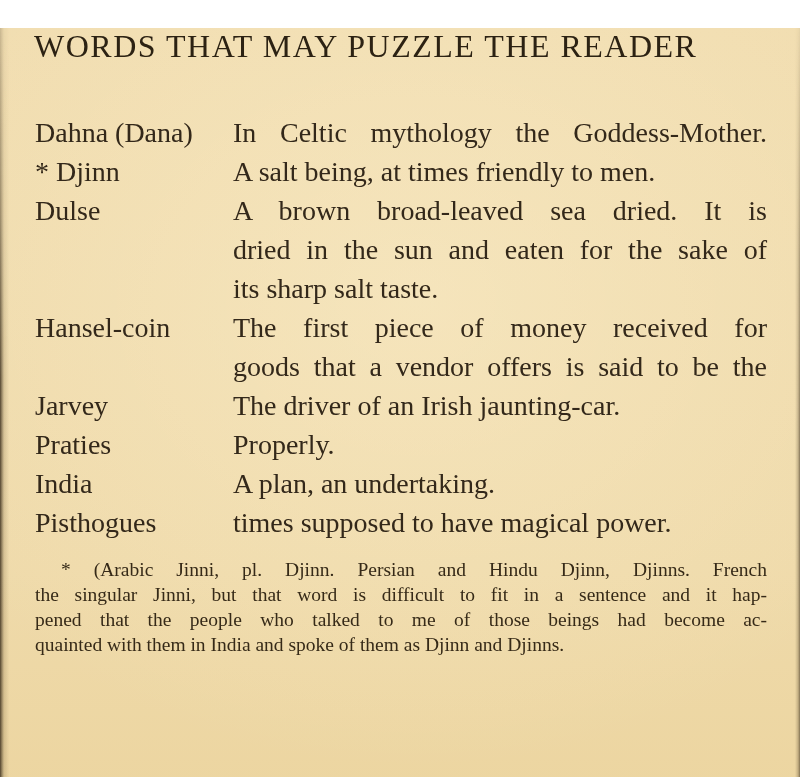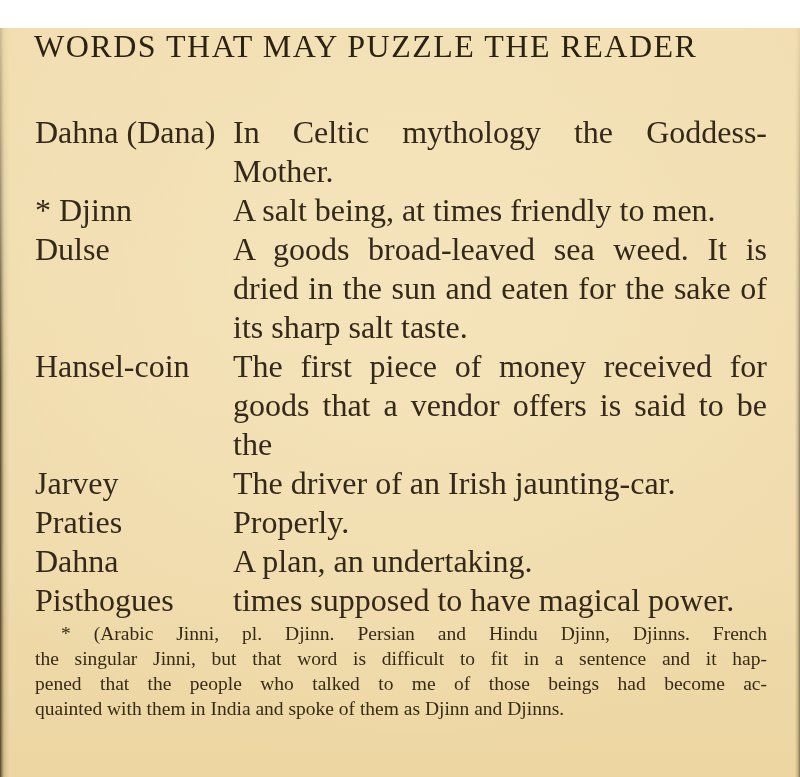--- a/index.html
+++ b/index.html
@@ -29,28 +29,28 @@
   }
   
   .title {
     margin: 28px 34px 0 34px;
     font-size: 32px; font-weight: normal; letter-spacing: 1.5px;
     text-align: left; color: #2c2213; white-space: nowrap;
   }
   .glossary {
     display: grid; grid-template-columns: 198px 1fr;
     margin: 48px 33px 0 35px;
-    font-size: 32px; line-height: 39px;
+    font-size: 28px; line-height: 39px;
   }
   .grow { display: contents; }
   .term { white-space: nowrap; padding-right: 8px; }
   .def .line { min-height: 39px; }
   .line.j, .fline.j { text-align: justify; text-align-last: justify; }
   .footnote {
-    margin: 1px 33px 0 35px;
+    margin: 15px 33px 0 35px;
     font-size: 19.5px; line-height: 25px; color: #362a18;
   }
   .fline.indent { text-indent: 26px; }
 </style>
 </head>
 <body>
 
 <div class="page">
   <div class="edge-left"></div>
   <div class="edge-right"></div>
@@ -58,35 +58,35 @@
   <h1 class="title">WORDS THAT MAY PUZZLE THE READER</h1>
 
   <div class="glossary" id="glossary">
       <div class="grow"><div class="term">Dahna (Dana)</div><div class="def">
           <div class="line j">In Celtic mythology the Goddess-Mother.</div>
         </div></div>
       <div class="grow"><div class="term">* Djinn</div><div class="def">
           <div class="line">A salt being, at times friendly to men.</div>
         </div></div>
       <div class="grow"><div class="term">Dulse</div><div class="def">
-          <div class="line j">A goods broad-leaved sea weed. It is</div>
+          <div class="line j">A brown broad-leaved sea dried. It is</div>
           <div class="line j">dried in the sun and eaten for the sake of</div>
           <div class="line">its sharp salt taste.</div>
         </div></div>
       <div class="grow"><div class="term">Hansel-coin</div><div class="def">
           <div class="line j">The first piece of money received for</div>
           <div class="line j">goods that a vendor offers is said to be the</div>
         </div></div>
       <div class="grow"><div class="term">Jarvey</div><div class="def">
           <div class="line">The driver of an Irish jaunting-car.</div>
         </div></div>
       <div class="grow"><div class="term">Praties</div><div class="def">
           <div class="line">Properly.</div>
         </div></div>
-      <div class="grow"><div class="term">Dahna</div><div class="def">
+      <div class="grow"><div class="term">India</div><div class="def">
           <div class="line">A plan, an undertaking.</div>
         </div></div>
       <div class="grow"><div class="term">Pisthogues</div><div class="def">
           <div class="line">times supposed to have magical power.</div>
         </div></div>
     </div>
 
   <div class="footnote" id="footnote">
       <div class="fline j indent">* (Arabic Jinni, pl. Djinn. Persian and Hindu Djinn, Djinns. French</div>
       <div class="fline j">the singular Jinni, but that word is difficult to fit in a sentence and it hap-</div>

